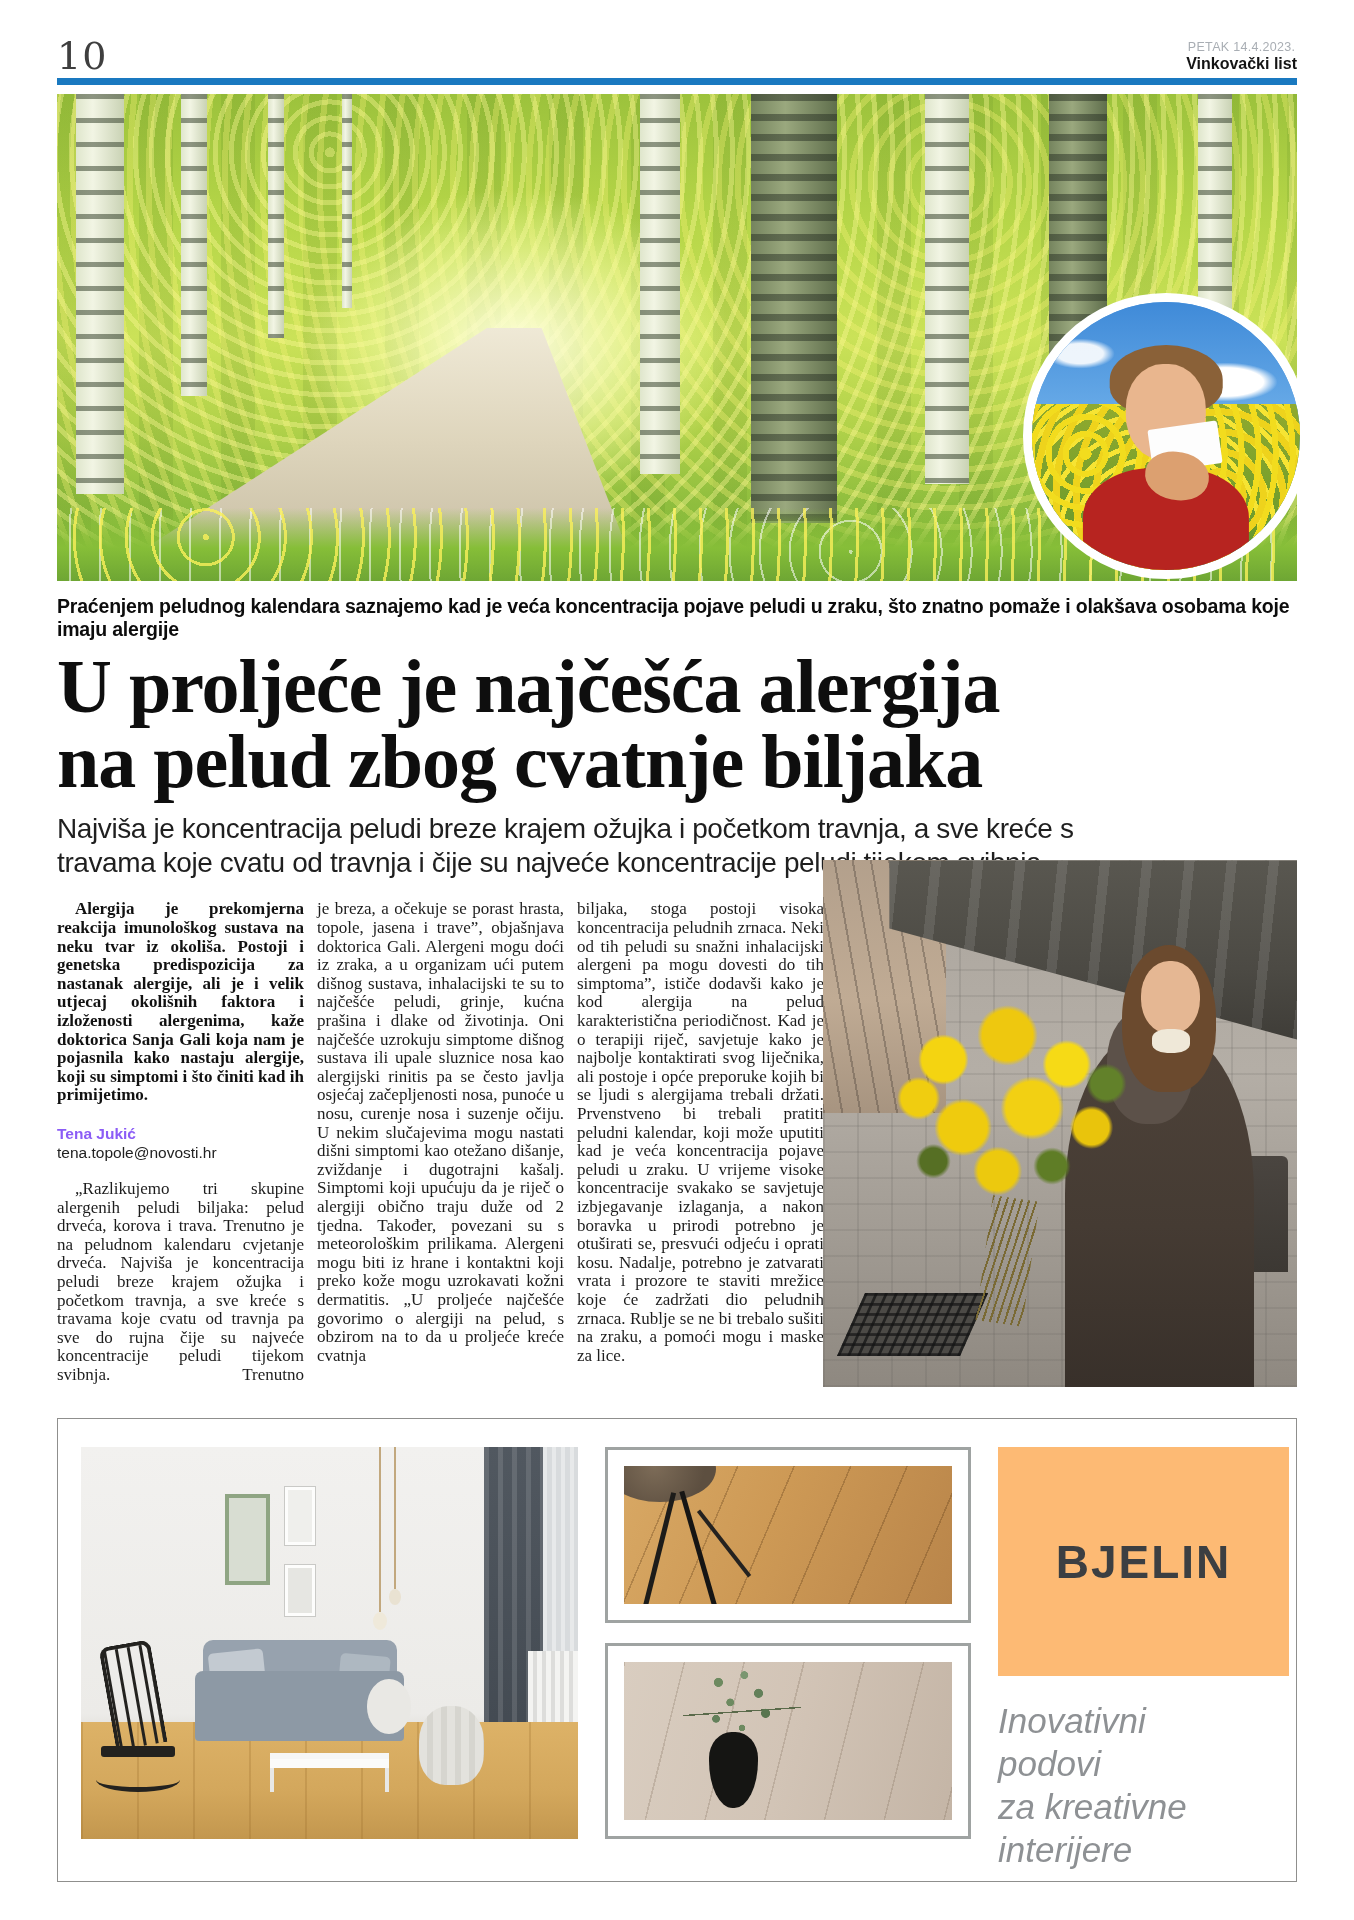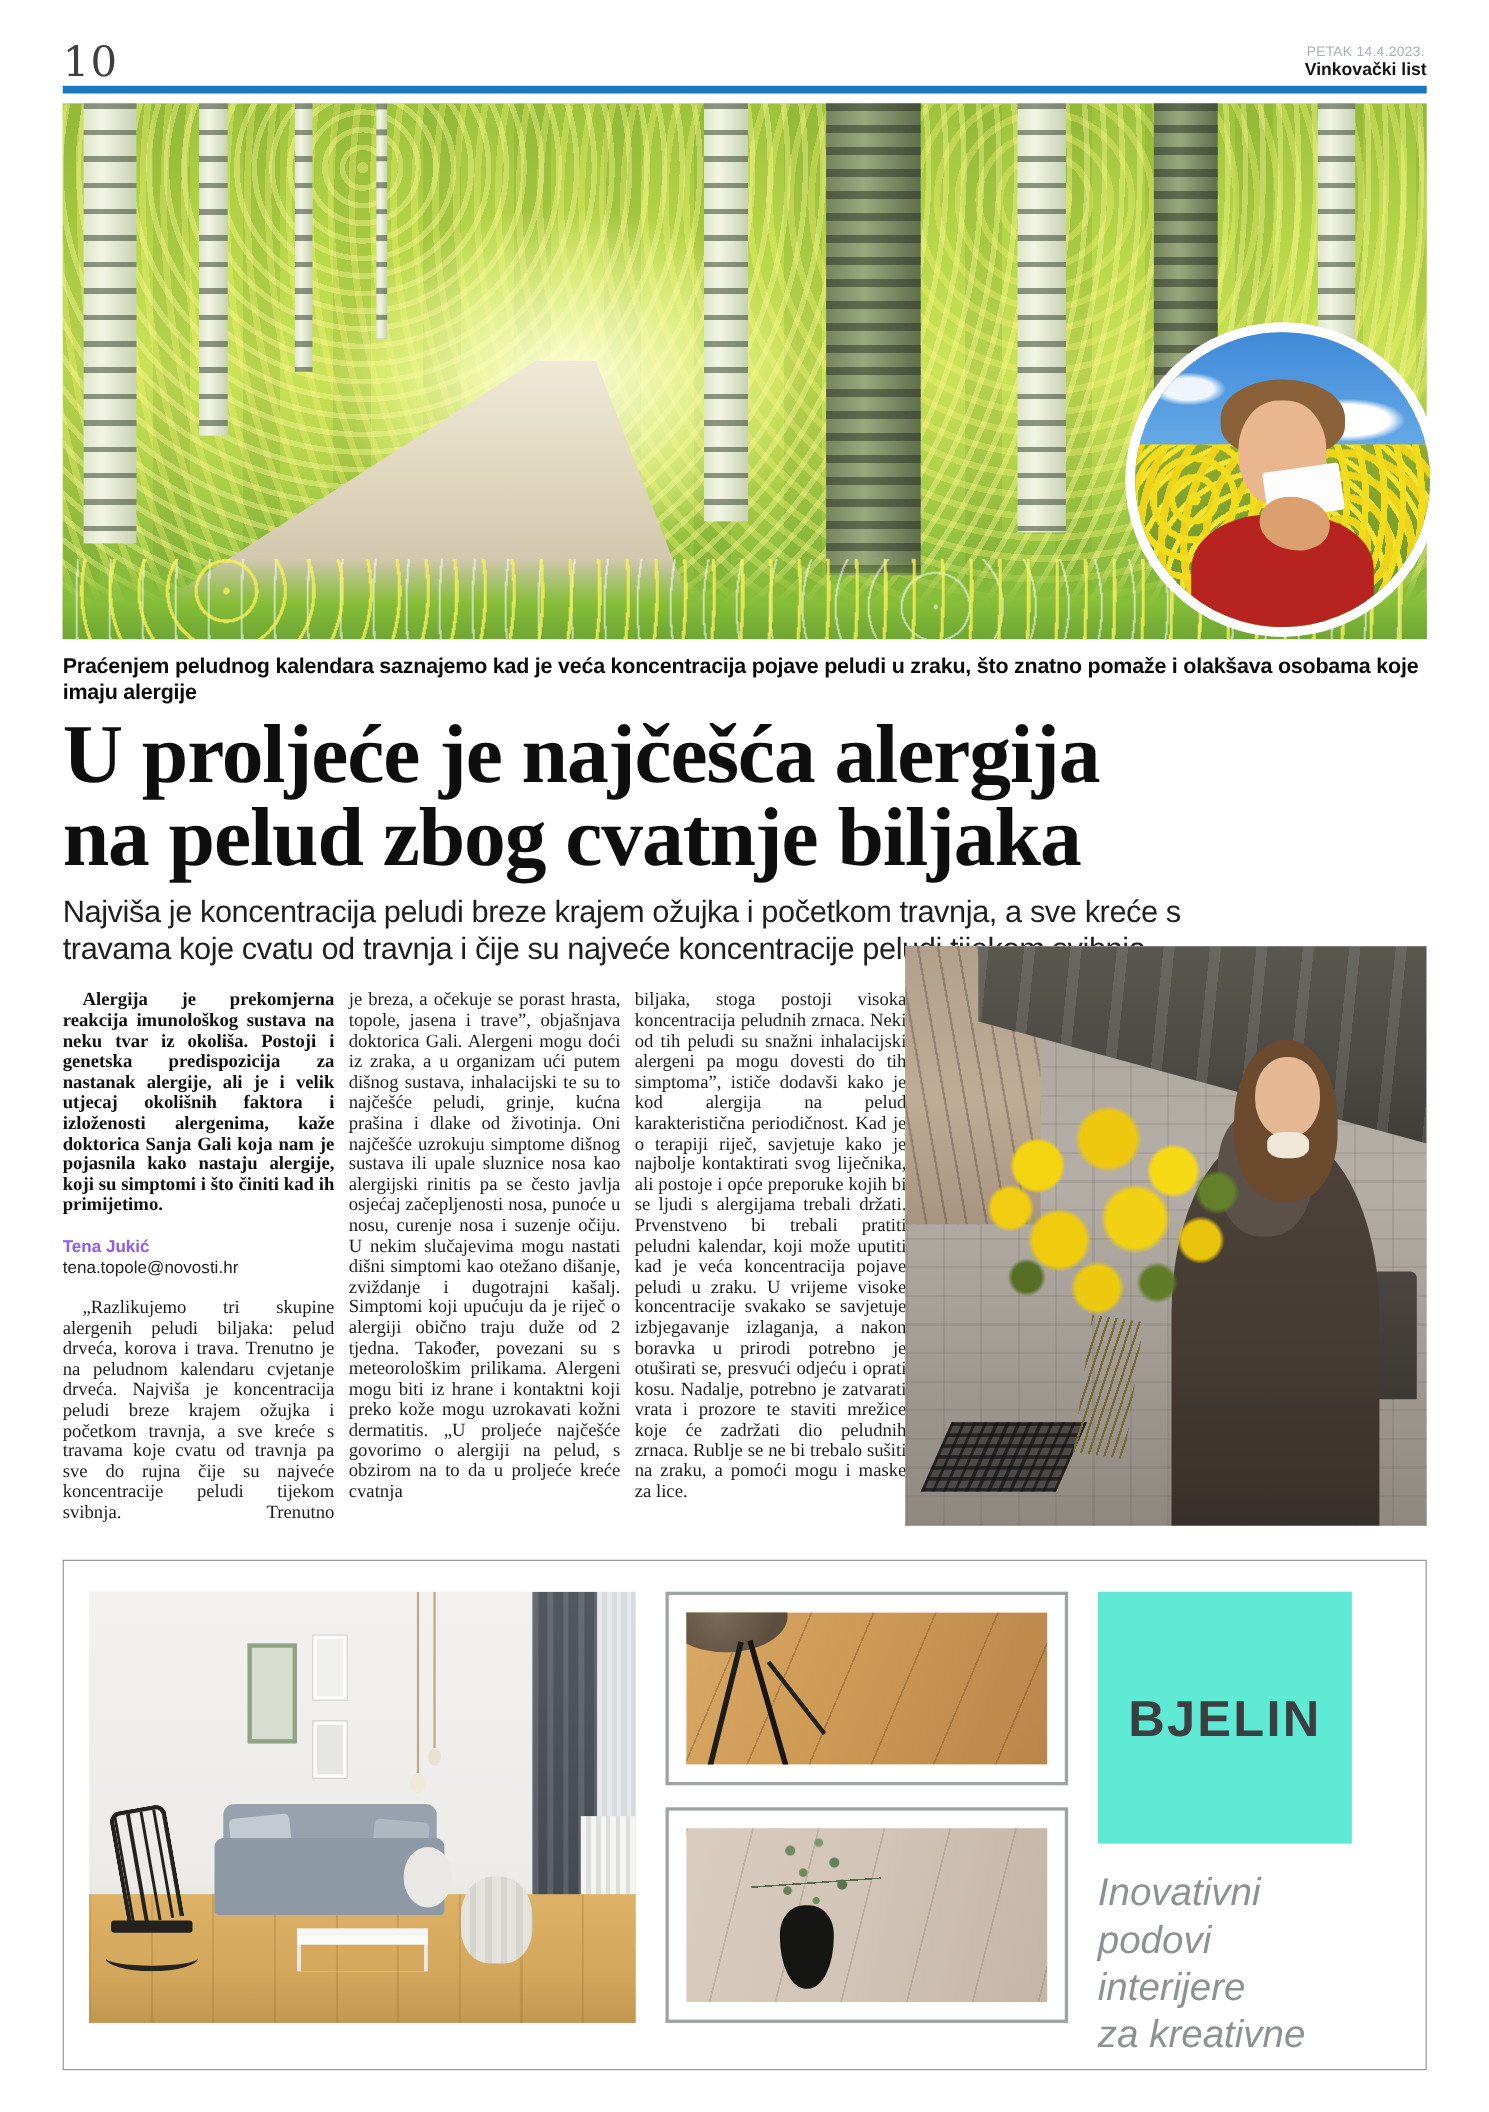--- a/index.html
+++ b/index.html
@@ -225,21 +225,21 @@
       radial-gradient(circle 7px at 30% 18%, #6d8a60 60%, rgba(109,138,96,0) 70%),
       radial-gradient(circle 6px at 52% 10%, #7a9670 60%, rgba(122,150,112,0) 70%),
       radial-gradient(circle 7px at 64% 30%, #63805a 60%, rgba(99,128,90,0) 70%),
       radial-gradient(circle 6px at 40% 40%, #6d8a60 60%, rgba(109,138,96,0) 70%),
       radial-gradient(circle 7px at 70% 52%, #58754f 60%, rgba(88,117,79,0) 70%),
       radial-gradient(circle 6px at 28% 58%, #63805a 60%, rgba(99,128,90,0) 70%),
       radial-gradient(circle 5px at 50% 68%, #6d8a60 60%, rgba(109,138,96,0) 70%),
       linear-gradient(176deg, rgba(0,0,0,0) 49.3%, #5a6a4a 49.3% 50.7%, rgba(0,0,0,0) 50.7%); }
 
   .bjelin-col { flex:1; }
-  .bjelin-logo { width:231px; height:229px; background:#5eead4;
+  .bjelin-logo { width:291px; height:229px; background:#fdba74;
     display:flex; align-items:center; justify-content:center; }
   .bjelin-word { font-family:"Liberation Sans","DejaVu Sans",sans-serif; font-weight:bold;
     font-size:46px; color:#3c3f42; letter-spacing:2px; }
   .bjelin-tagline { margin-top:24px; font-family:"Liberation Sans","DejaVu Sans",sans-serif;
     font-style:italic; font-size:35px; line-height:1.22; color:#8e9194; font-weight:400; }
 </style>
 </head>
 <body>
 
 <div class="page">
@@ -367,22 +367,22 @@
           </div>
         </div>
 
         <div class="bjelin-col">
           <div class="bjelin-logo">
             <span class="bjelin-word">BJELIN</span>
           </div>
           <div class="bjelin-tagline">
             <div>Inovativni</div>
             <div>podovi</div>
+            <div>za kreativne</div>
             <div>interijere</div>
-            <div>za kreativne</div>
           </div>
         </div>
 
       </div>
     </div>
 
   </div>
 </div>
 
 </body></html>

